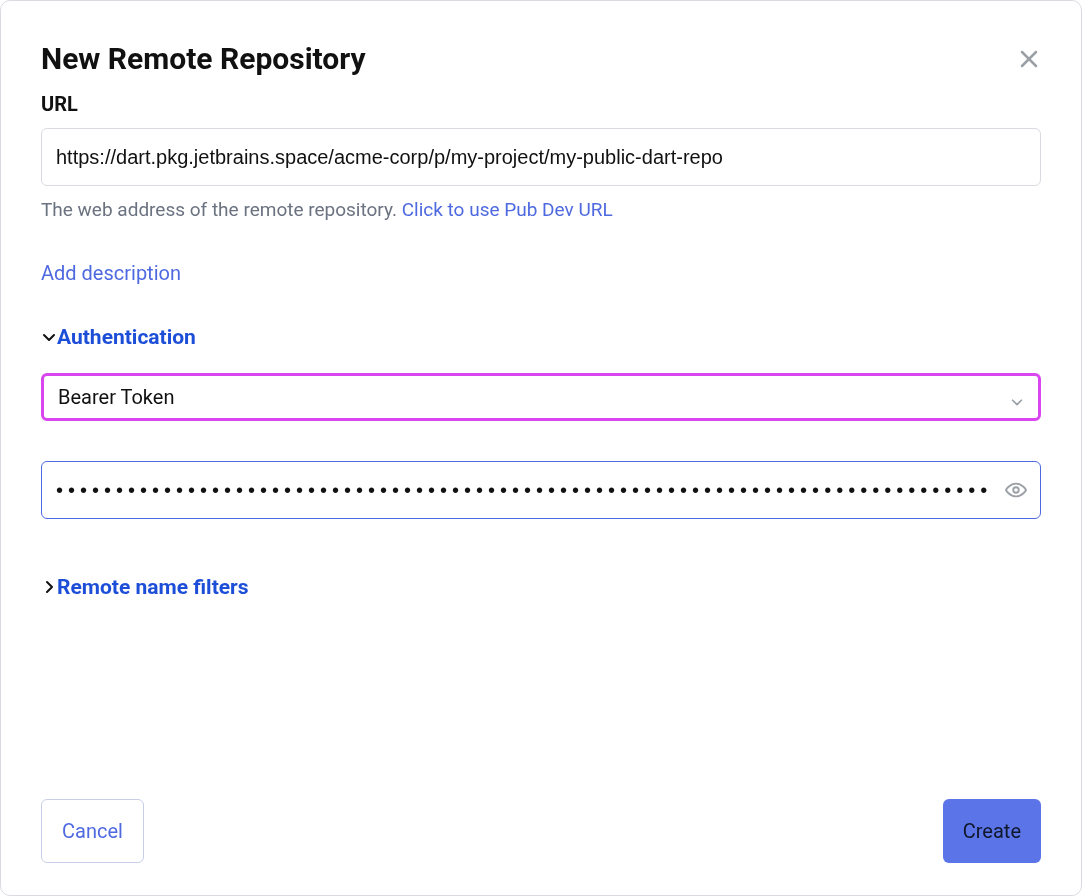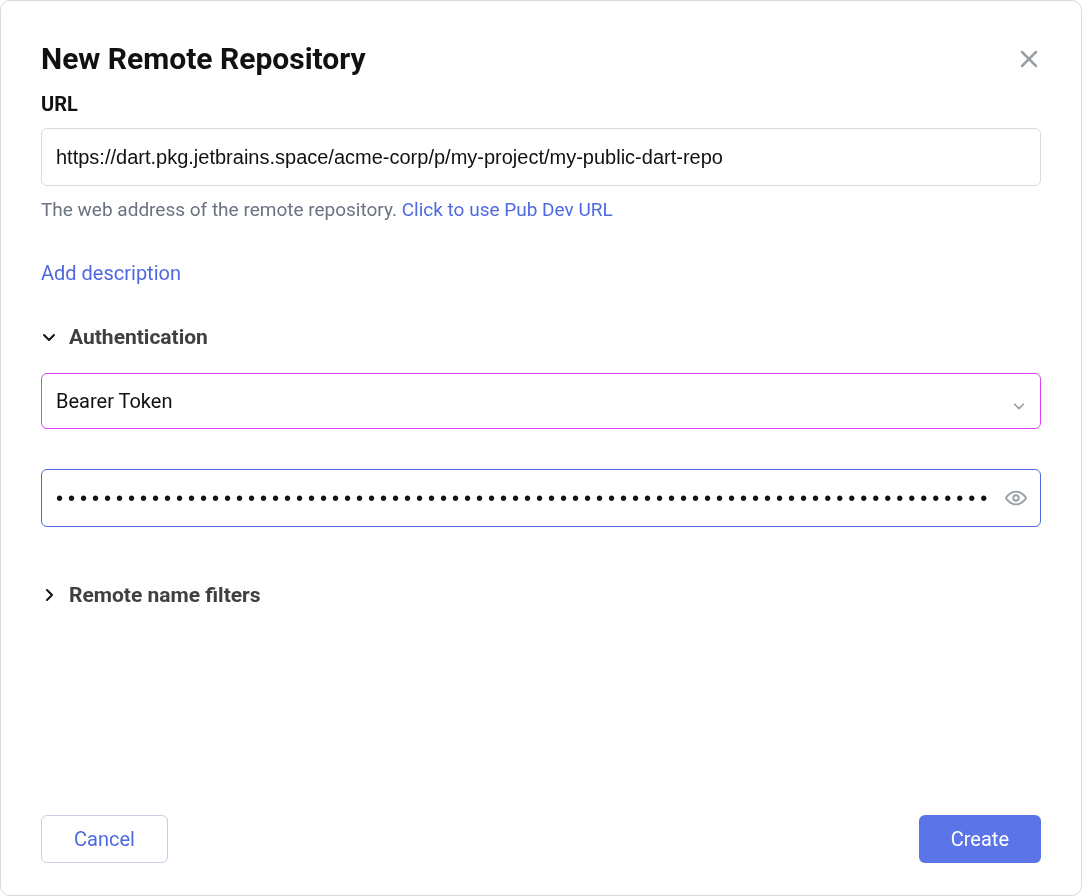--- a/index.html
+++ b/index.html
@@ -66,38 +66,37 @@
     color: #4f6ae0;
     margin-top: 40px;
     margin-bottom: 40px;
     cursor: pointer;
     display: inline-block;
   }
 
   .section-header {
     display: flex;
     align-items: center;
-    gap: 12px;
     font-size: 21px;
     font-weight: 700;
-    color: #404040;
+    color: #1d4ed8;
     margin-bottom: 24px;
     cursor: pointer;
   }
   .chev {
     width: 16px;
     height: 16px;
     flex-shrink: 0;
   }
   .chev svg { display: block; }
 
   .select {
     width: 100%;
-    height: 56px;
-    border: 1px solid #d946ef;
+    height: 48px;
+    border: 3px solid #d946ef;
     border-radius: 6px;
     padding: 0 14px;
     font-size: 20px;
     color: #111;
     background: #fff;
     display: flex;
     align-items: center;
     justify-content: space-between;
     cursor: pointer;
     margin-bottom: 40px;
@@ -135,38 +134,38 @@
     cursor: pointer;
   }
 
   .footer {
     margin-top: auto;
     display: flex;
     justify-content: space-between;
     align-items: center;
   }
   .btn {
-    height: 48px;
-    padding: 0 32px;
+    height: 64px;
+    padding: 0 20px;
     border-radius: 6px;
     font-size: 20px;
     cursor: pointer;
     display: inline-flex;
     align-items: center;
     justify-content: center;
   }
   .btn-secondary {
     border: 1px solid #c7cfe8;
     background: #fff;
     color: #4f6ae0;
   }
   .btn-primary {
     border: none;
     background: #5b74e8;
-    color: #ffffff;
+    color: #0f172a;
   }
 </style>
 </head>
 <body>
 
 <div class="dialog">
 
   <div class="header">
     <div class="title">New Remote Repository</div>
     <div class="close-icon">

